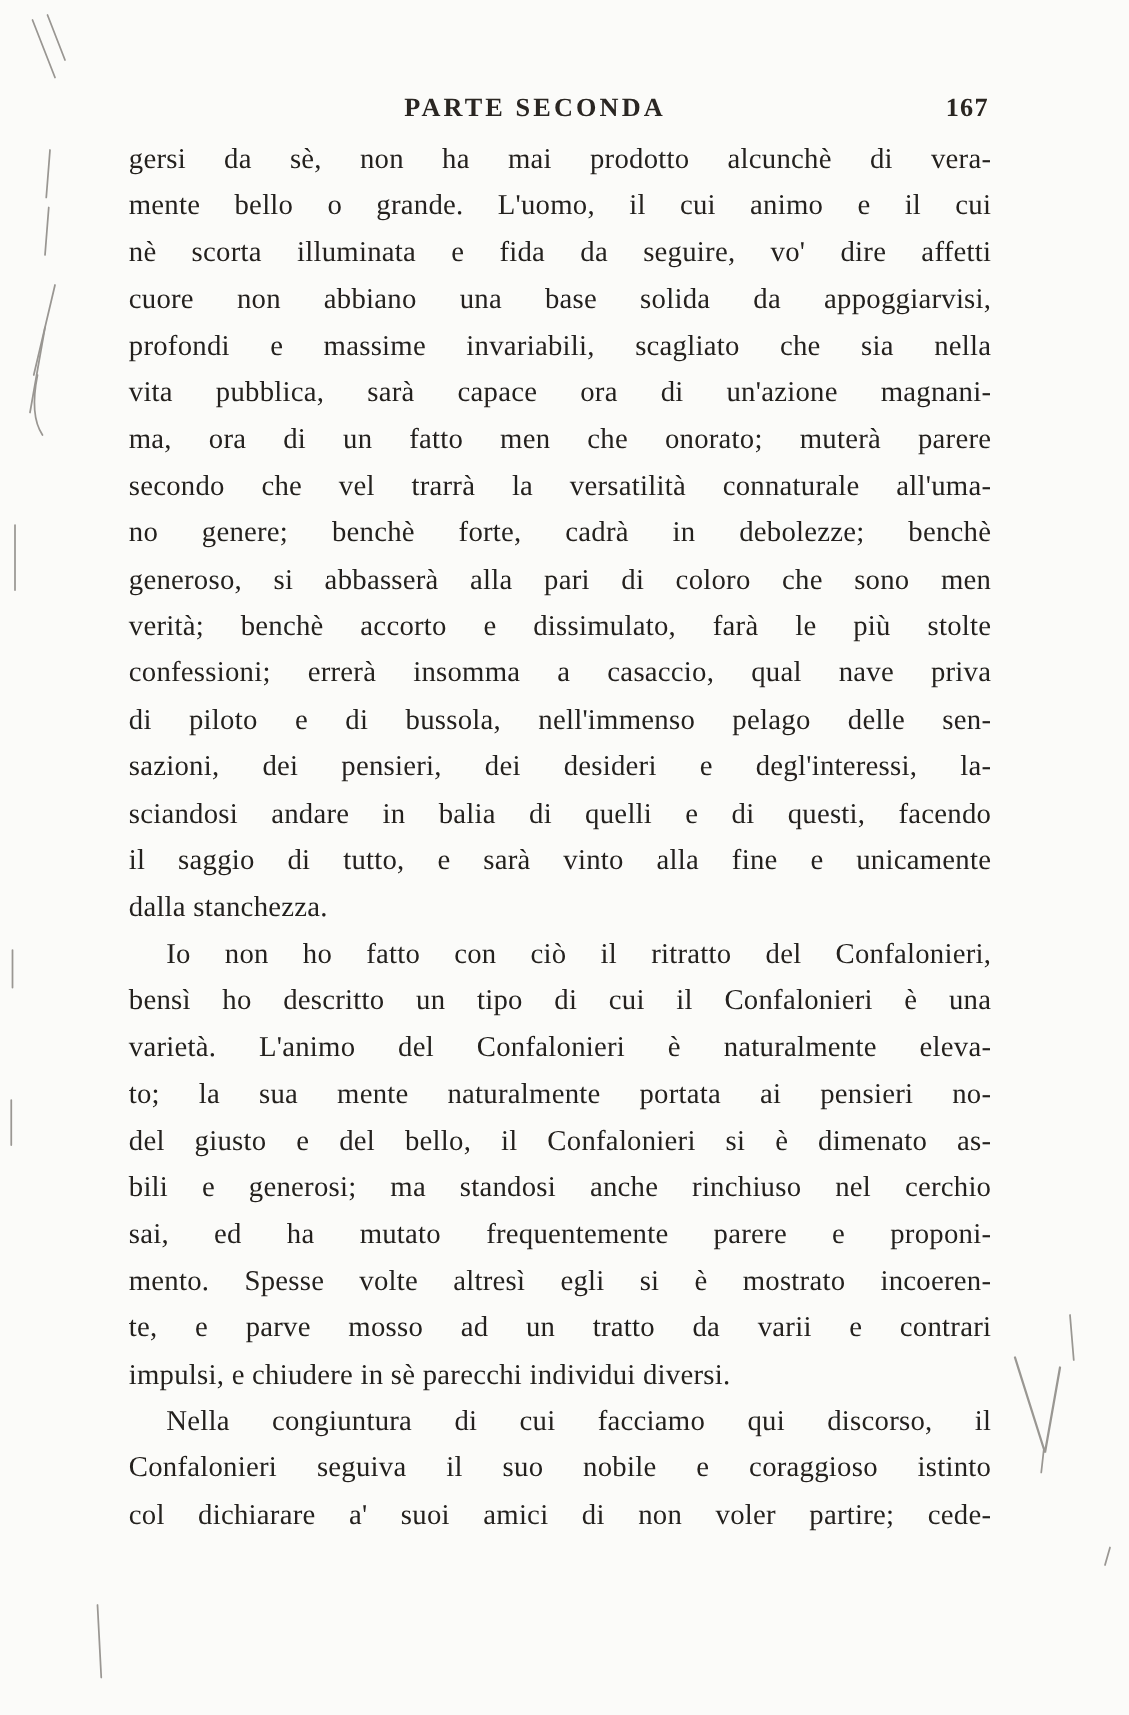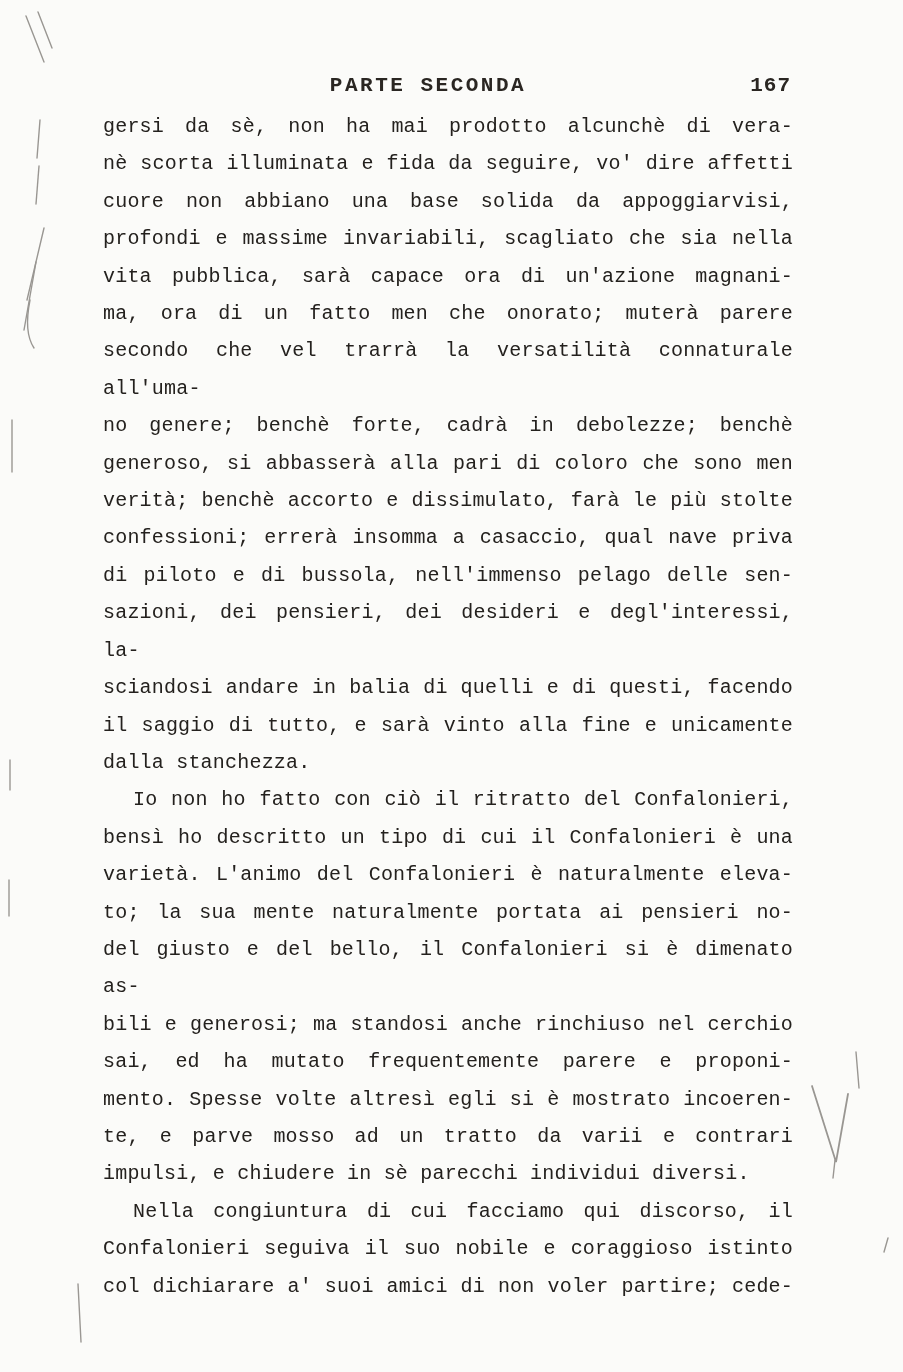--- a/index.html
+++ b/index.html
@@ -6,21 +6,21 @@
     margin: 0;
     padding: 0;
     background: #fbfbf9;
   }
   .page {
     position: relative;
     width: 903px;
     height: 1372px;
     background: #fbfbf9;
     overflow: hidden;
-    font-family: Liberation Mono, monospace;
+    font-family: Liberation Serif, serif;
     color: #24211e;
   }
   .artifacts {
     position: absolute;
     top: 0; left: 0;
     width: 903px; height: 1372px;
     pointer-events: none;
   }
   .header {
     position: absolute;
@@ -47,21 +47,21 @@
     letter-spacing: 1px;
     color: #2a2622;
   }
   .text-block {
     position: absolute;
     top: 108px;
     left: 103px;
     width: 690px;
   }
   .line {
-    font-size: 20px;
+    font-size: 23px;
     line-height: 37.4px;
     white-space: normal;
     text-align: left;
     letter-spacing: 0.2px;
   }
   .line.justify {
     text-align: justify;
     text-align-last: justify;
   }
   .line.indent {
@@ -97,20 +97,21 @@
   </svg>
 
   <div class="header">
     <span class="header-title">PARTE SECONDA</span>
     <span class="page-number">167</span>
   </div>
 
   <div class="text-block">
       <div class="paragraph">
         <div class="line justify">gersi da sè, non ha mai prodotto alcunchè di vera-</div>
+        <div class="line justify">mente bello o grande. L'uomo, il cui animo e il cui</div>
         <div class="line justify">nè scorta illuminata e fida da seguire, vo' dire affetti</div>
         <div class="line justify">cuore non abbiano una base solida da appoggiarvisi,</div>
         <div class="line justify">profondi e massime invariabili, scagliato che sia nella</div>
         <div class="line justify">vita pubblica, sarà capace ora di un'azione magnani-</div>
         <div class="line justify">ma, ora di un fatto men che onorato; muterà parere</div>
         <div class="line justify">secondo che vel trarrà la versatilità connaturale all'uma-</div>
         <div class="line justify">no genere; benchè forte, cadrà in debolezze; benchè</div>
         <div class="line justify">generoso, si abbasserà alla pari di coloro che sono men</div>
         <div class="line justify">verità; benchè accorto e dissimulato, farà le più stolte</div>
         <div class="line justify">confessioni; errerà insomma a casaccio, qual nave priva</div>

